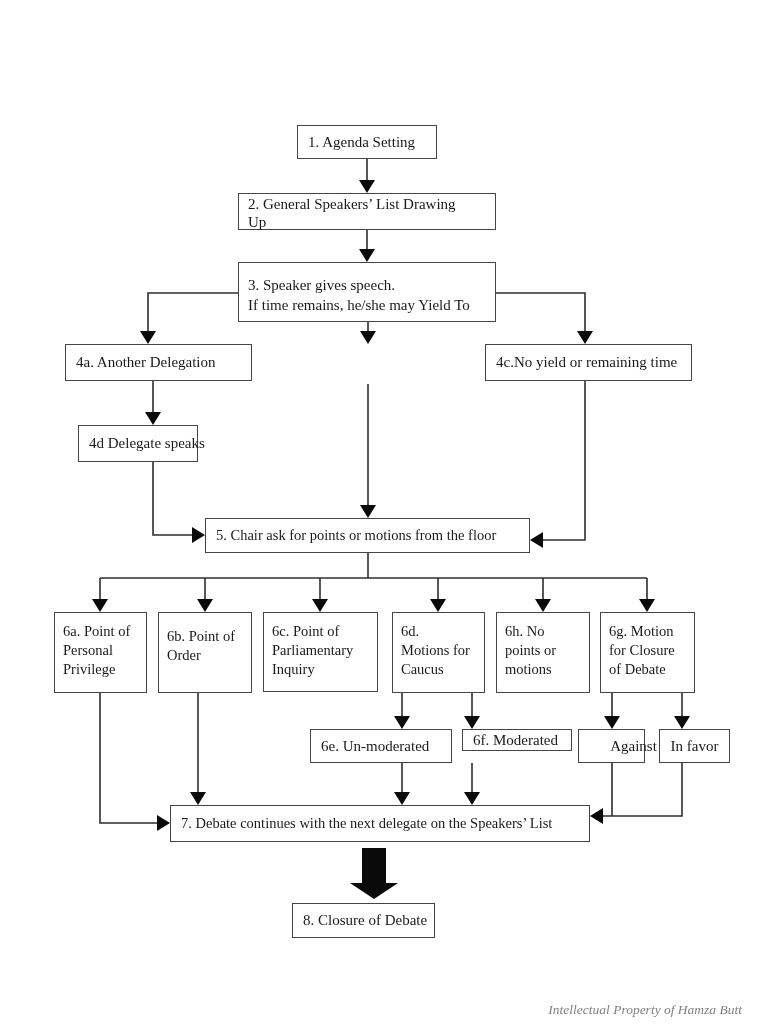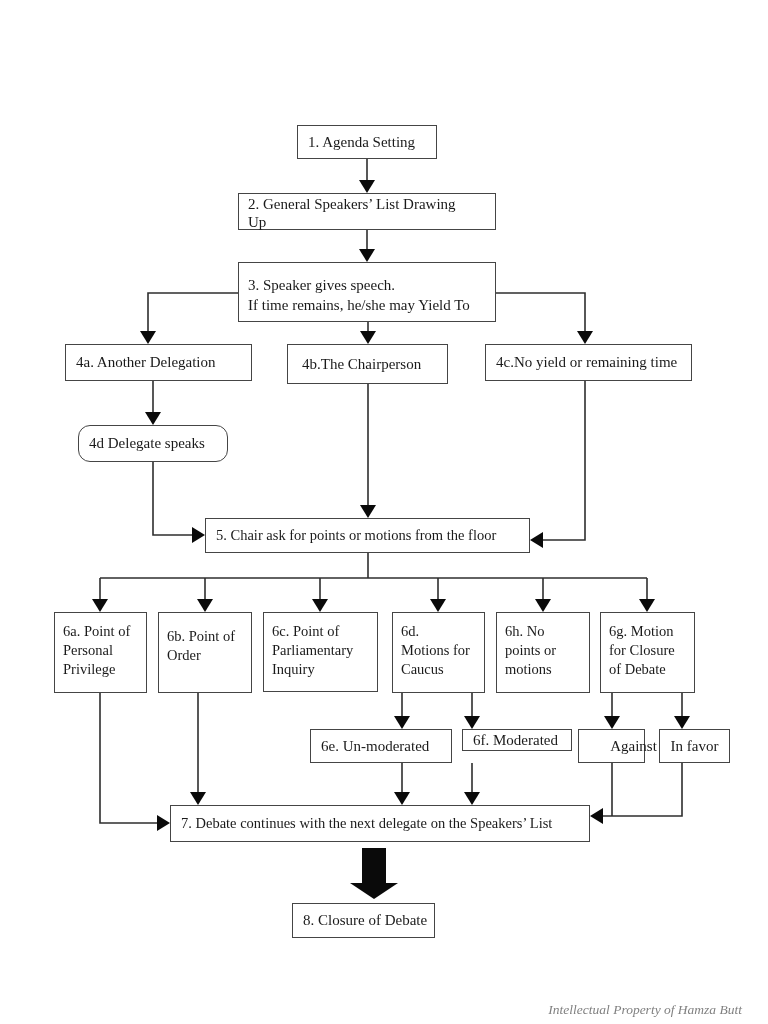--- a/index.html
+++ b/index.html
@@ -31,21 +31,21 @@
   }
   .center{justify-content:center;padding-left:0;}
   .multi{padding:4px 6px 0 9px;}
   .row6{font-size:14.5px;padding:9px 5px 2px 8px;}
   #n-1{left:297px;top:125px;width:140px;height:34px;}
   #n-2{left:238px;top:193px;width:258px;height:37px;line-height:18px;padding:1px 6px 0 9px;}
   #n-3{left:238px;top:262px;width:258px;height:60px;line-height:20px;padding:12px 6px 0 9px;}
   #n-4a{left:65px;top:344px;width:187px;height:37px;}
   #n-4b{left:287px;top:344px;width:161px;height:40px;padding-left:14px;}
   #n-4c{left:485px;top:344px;width:207px;height:37px;}
-  #n-4d{left:78px;top:425px;width:150px;height:37px;border-radius:12px;}
+  #n-4d{left:78px;top:425px;width:120px;height:37px;}
   #n-5{left:205px;top:518px;width:325px;height:35px;font-size:14.5px;}
   #n-6a{left:54px;top:612px;width:93px;height:81px;}
   #n-6b{left:158px;top:612px;width:94px;height:81px;padding-top:14px;}
   #n-6c{left:263px;top:612px;width:115px;height:80px;}
   #n-6d{left:392px;top:612px;width:93px;height:81px;}
   #n-6h{left:496px;top:612px;width:94px;height:81px;}
   #n-6g{left:600px;top:612px;width:95px;height:81px;}
   #n-6e{left:310px;top:729px;width:142px;height:34px;}
   #n-6f{left:462px;top:729px;width:110px;height:22px;}
   #n-against{left:578px;top:729px;width:67px;height:34px;padding-left:44px;}
@@ -180,21 +180,20 @@
       <polygon class="chead" points="350,883 398,883 374,899"></polygon>
     </g>
   </svg>
 
   <div class="node single" id="n-1">1. Agenda Setting</div>
   <div class="node multi" id="n-2">2. General Speakers’ List Drawing
 Up</div>
   <div class="node multi" id="n-3">3. Speaker gives speech.
 If time remains, he/she may Yield To</div>
   <div class="node single" id="n-4a">4a. Another Delegation</div>
-  <div class="node single" id="n-4b">4b.The Chairperson</div>
   <div class="node single" id="n-4c">4c.No yield or remaining time</div>
   <div class="node single" id="n-4d">4d Delegate speaks</div>
   <div class="node single" id="n-5">5. Chair ask for points or motions from the floor</div>
   <div class="node multi row6" id="n-6a">6a. Point of
 Personal
 Privilege</div>
   <div class="node multi row6" id="n-6b">6b. Point of
 Order</div>
   <div class="node multi row6" id="n-6c">6c. Point of
 Parliamentary

